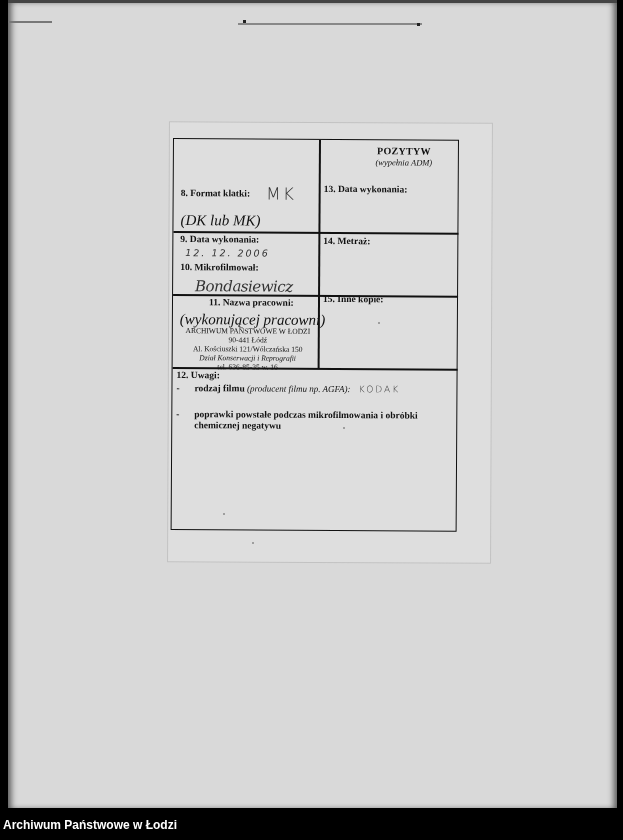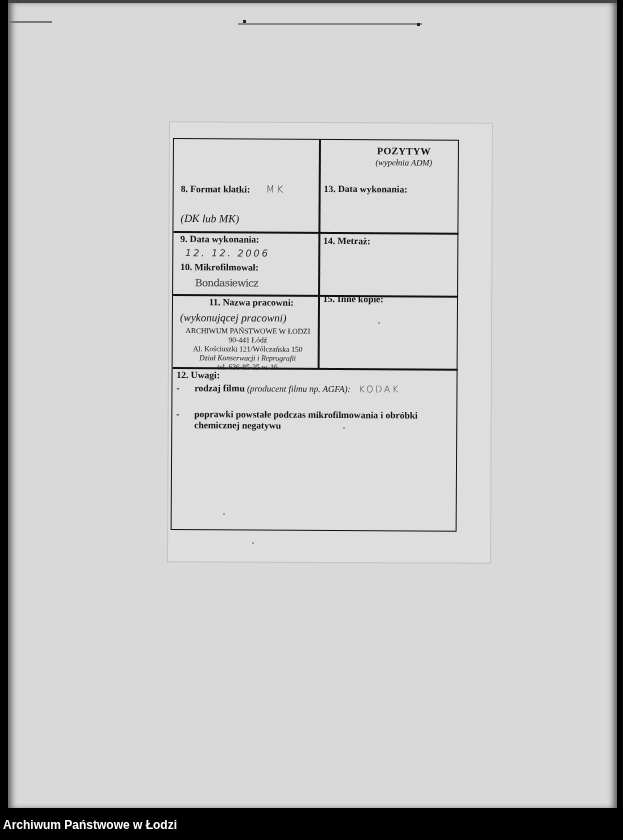--- a/index.html
+++ b/index.html
@@ -30,31 +30,31 @@
       position: absolute; left: 173px; top: 138px; width: 286px; height: 392px;
       border: 1.5px solid #111; transform: rotate(0.35deg); transform-origin: left top;
       box-sizing: border-box;
     }
     .cell { position: absolute; box-sizing: border-box; color: #111; }
     .vline { position: absolute; width: 1.5px; background: #111; }
     .hline { position: absolute; height: 1.5px; background: #111; }
     .hdr-title { font-weight: bold; font-size: 10px; text-align: center; letter-spacing: 0.3px; }
     .hdr-sub { font-style: italic; font-size: 8.5px; text-align: center; margin-top: 1px; }
     .lbl { font-weight: bold; font-size: 9.5px; }
-    .ital { font-style: italic; font-size: 11px; }
+    .ital { font-style: italic; font-size: 15px; }
     .hand {
       font-family: "DejaVu Sans", sans-serif; font-size: 10px; color: #333;
       letter-spacing: 2px; font-weight: 300;
     }
     .stamp { font-size: 7.5px; text-align: center; line-height: 9px; }
     .stamp .it { font-style: italic; }
     .bullet-row { display: flex; font-size: 9.5px; margin-top: 3px; }
     .bullet-row .b { width: 18px; font-weight: bold; }
     .sig {
-      font-family: "DejaVu Serif", serif; font-size: 10px;
+      font-family: "DejaVu Serif", serif; font-style: italic; font-size: 15px;
       color: #333; letter-spacing: -0.5px;
     }
     .footer {
       position: absolute; left: 0; top: 808px; width: 623px; height: 32px; background: #000;
     }
     .footer-text {
       position: absolute; left: 3px; top: 10px; color: #fff;
       font-family: "Liberation Sans", sans-serif; font-size: 12px; font-weight: bold;
     }
     .speck { position: absolute; width: 2px; height: 2px; background: #888; border-radius: 1px; }
@@ -81,21 +81,21 @@
   <div class="hline" style="left:0;top:228px;width:285px;"></div>
 
 
   <div class="cell" style="left:146px;top:5px;width:168px;">
     <div class="hdr-title">POZYTYW</div>
     <div class="hdr-sub">(wypełnia ADM)</div>
   </div>
 
   <div class="cell" style="left:7px;top:44px;width:138px;display:flex;align-items:center;">
     <span class="lbl">8. Format klatki:</span>
-    <span class="hand" style="margin-left:16px;font-size:10px;">MK</span>
+    <span class="hand" style="margin-left:16px;font-size:17px;">MK</span>
   </div>
   <div class="cell ital" style="left:7px;top:73px;">(DK lub MK)</div>
 
   <div class="cell lbl" style="left:150px;top:44px;">13. Data wykonania:</div>
 
   <div class="cell lbl" style="left:7px;top:95px;">9. Data wykonania:</div>
   <div class="cell hand" style="left:12px;top:108px;font-size:9.5px;font-style:italic;">12. 12. 2006</div>
 
   <div class="cell lbl" style="left:7px;top:123px;">10. Mikrofilmował:</div>
   <div class="cell sig" style="left:22px;top:138px;">Bondasiewicz</div>

